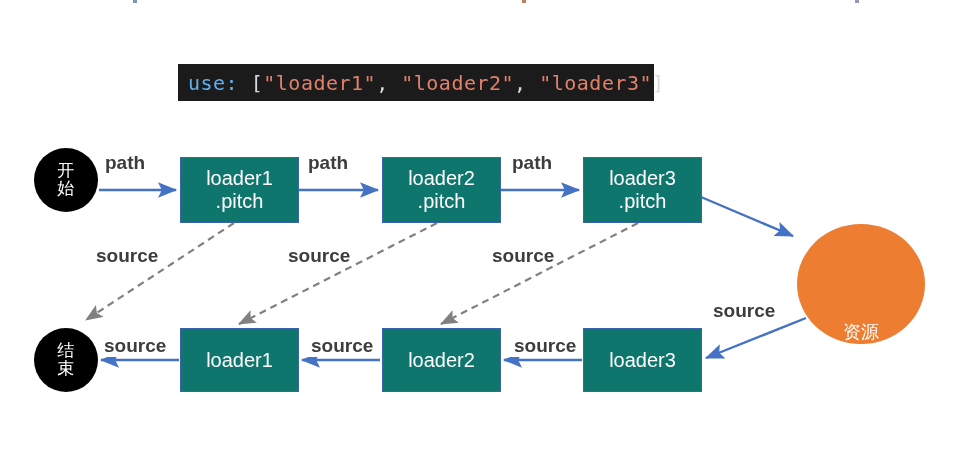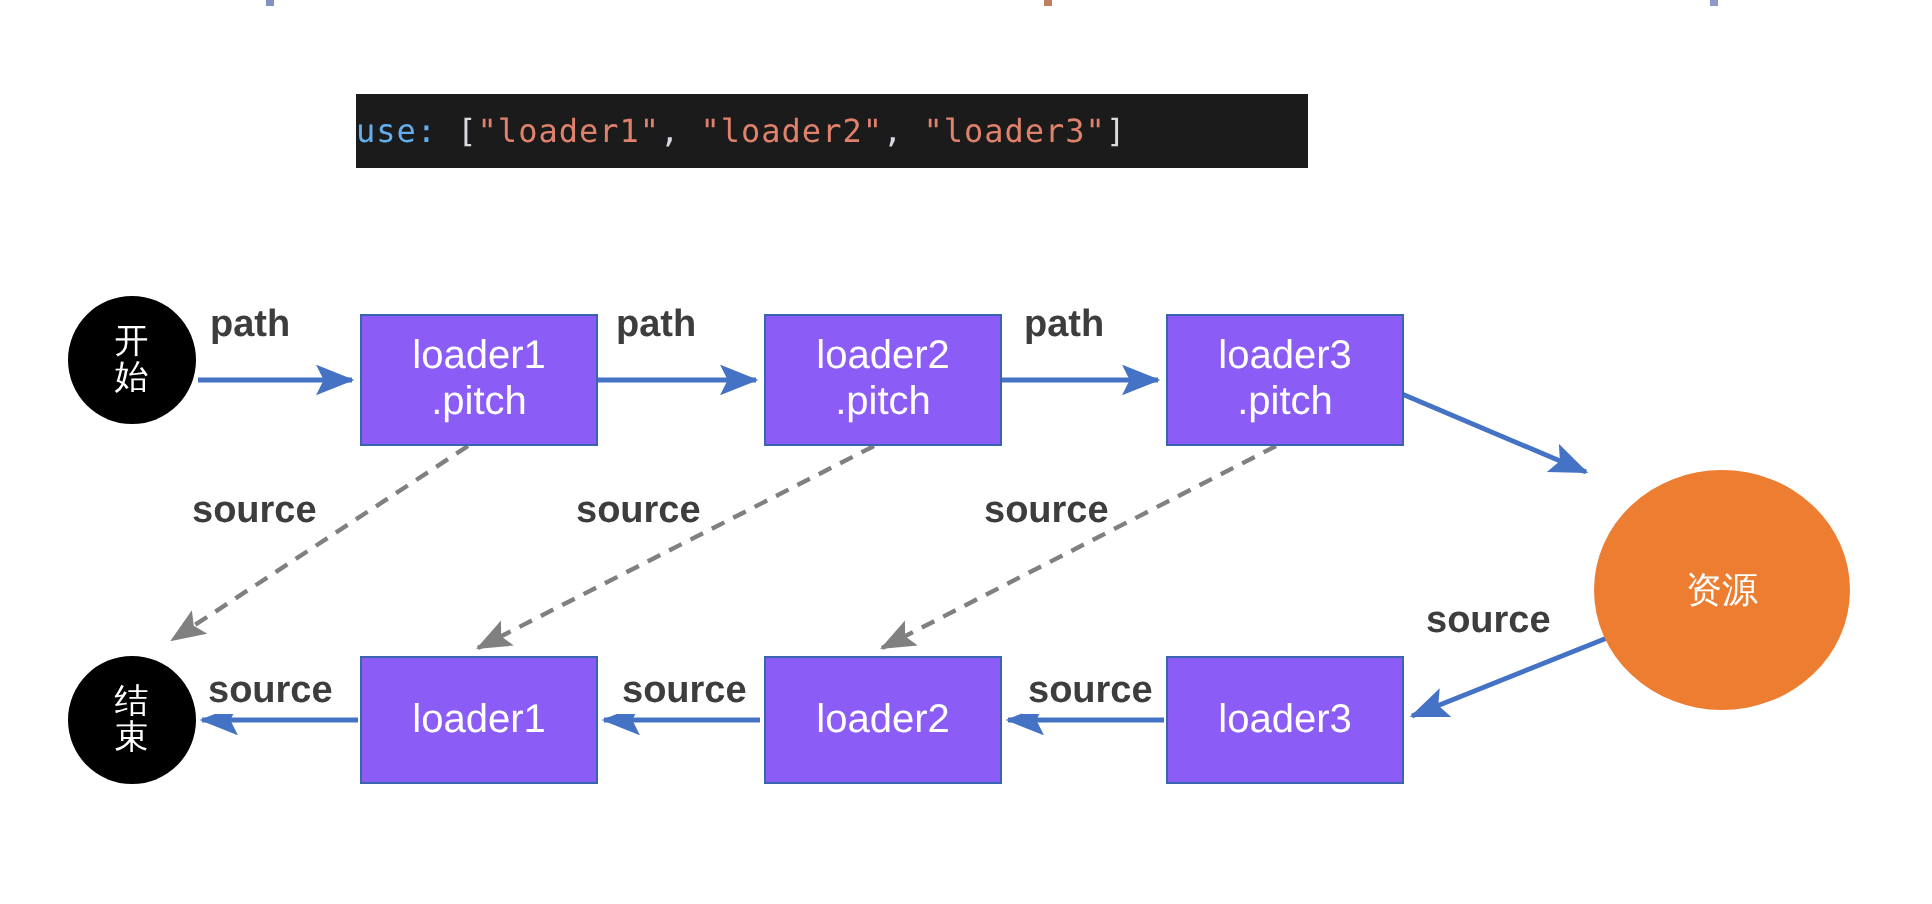--- a/index.html
+++ b/index.html
@@ -17,48 +17,49 @@
   #canvas {
     position: absolute;
     left: 0; top: 0;
     width: 966px;
     height: 452px;
   }
   
   .code-block {
     position: absolute;
     left: 178px;
-    top: 47px;
+    top: 64px;
     width: 476px;
     height: 37px;
     background: #1b1b1b;
     display: flex;
     align-items: center;
     box-sizing: border-box;
+    padding-left: 10px;
     font-family: "DejaVu Sans Mono", "Liberation Mono", monospace;
-    font-size: 16px;
+    font-size: 20px;
     letter-spacing: 0.5px;
     white-space: pre;
   }
   .tok-key   { color: #61afef; }
   .tok-punct { color: #d7dae0; }
   .tok-str   { color: #e0816c; }
 
   
   .node {
     position: absolute;
     display: flex;
     align-items: center;
     justify-content: center;
     text-align: center;
     color: #ffffff;
     box-sizing: border-box;
   }
   .box {
-    background: #8b5cf6;
+    background: #0f766e;
     border: 1px solid #3a63б0;
     border: 1px solid #3a63b0;
     font-size: 20px;
     line-height: 1.15;
   }
   .circle-dark {
     background: #000000;
     border-radius: 50%;
     font-size: 17px;
     line-height: 1.05;
@@ -153,21 +154,21 @@
   </div>
 </div>
 
 <div class="node box" style="left:583px; top:157px; width:119px; height:66px;">
   <div>
     <span class="vlabel">loader3</span>
     <span class="vlabel">.pitch</span>
   </div>
 </div>
 
-<div class="node circle-orange" style="left:797px; top:235px; width:128px; height:120px;">
+<div class="node circle-orange" style="left:797px; top:224px; width:128px; height:120px;align-items:flex-end;">
   <span>资源</span>
 </div>
 
 <div class="node circle-dark" style="left:34px; top:328px; width:64px; height:64px;">
   <div>
     <span class="vlabel">结</span>
     <span class="vlabel">束</span>
   </div>
 </div>
 

